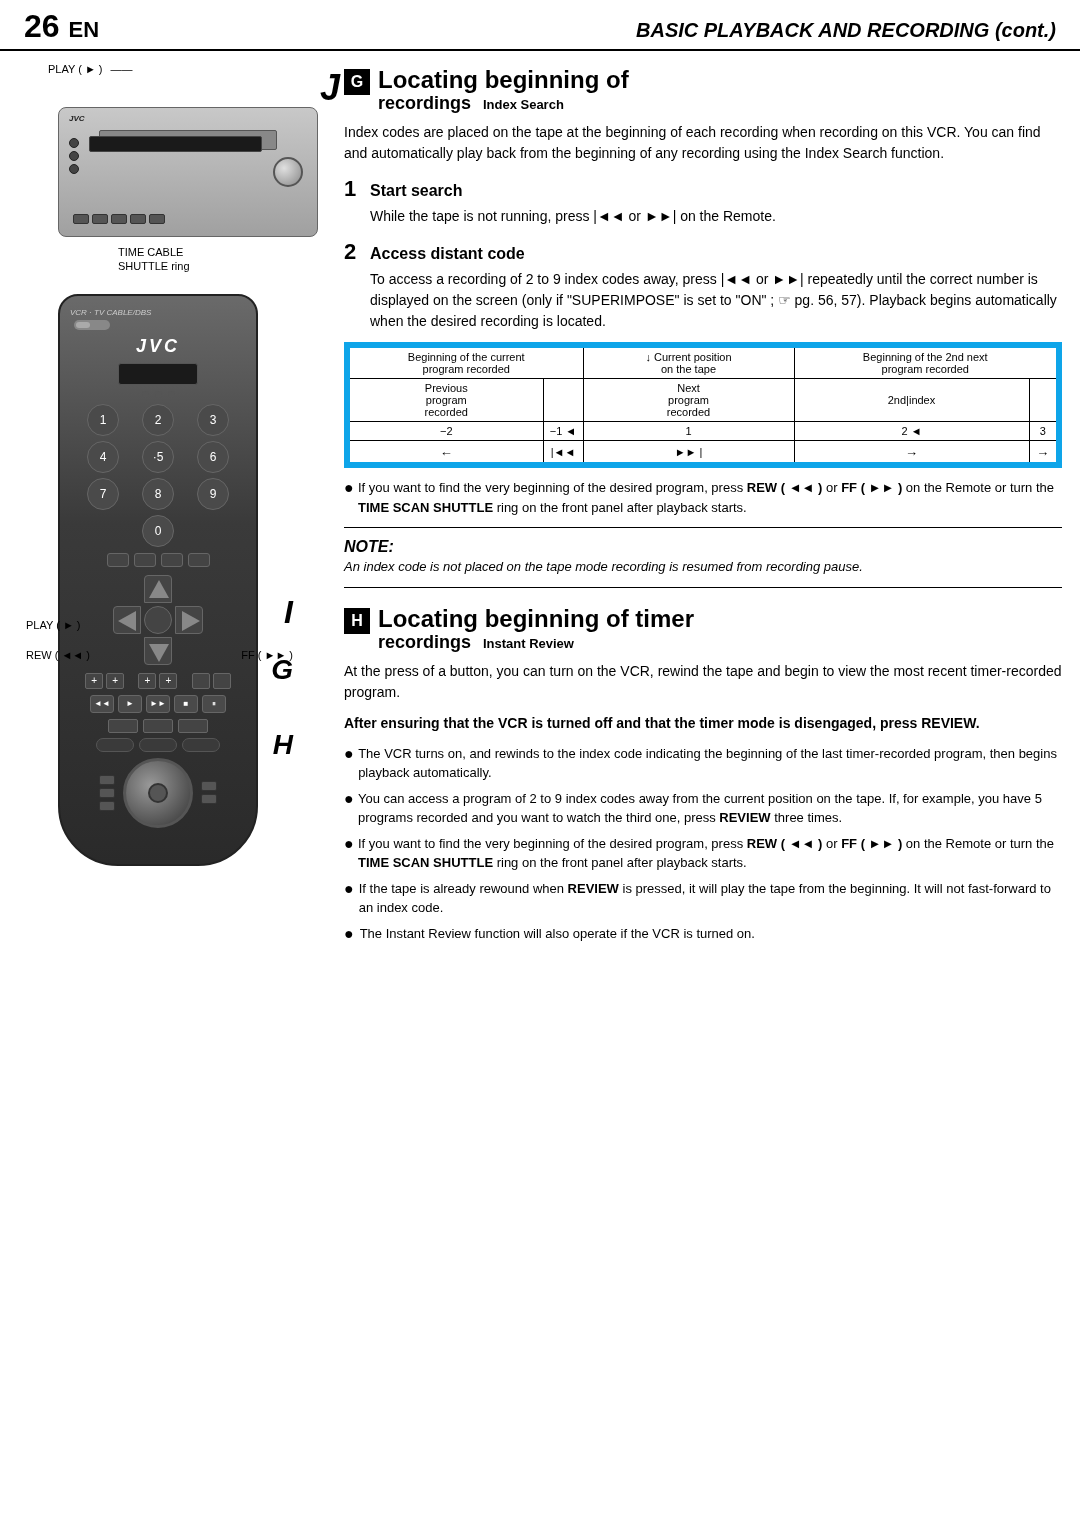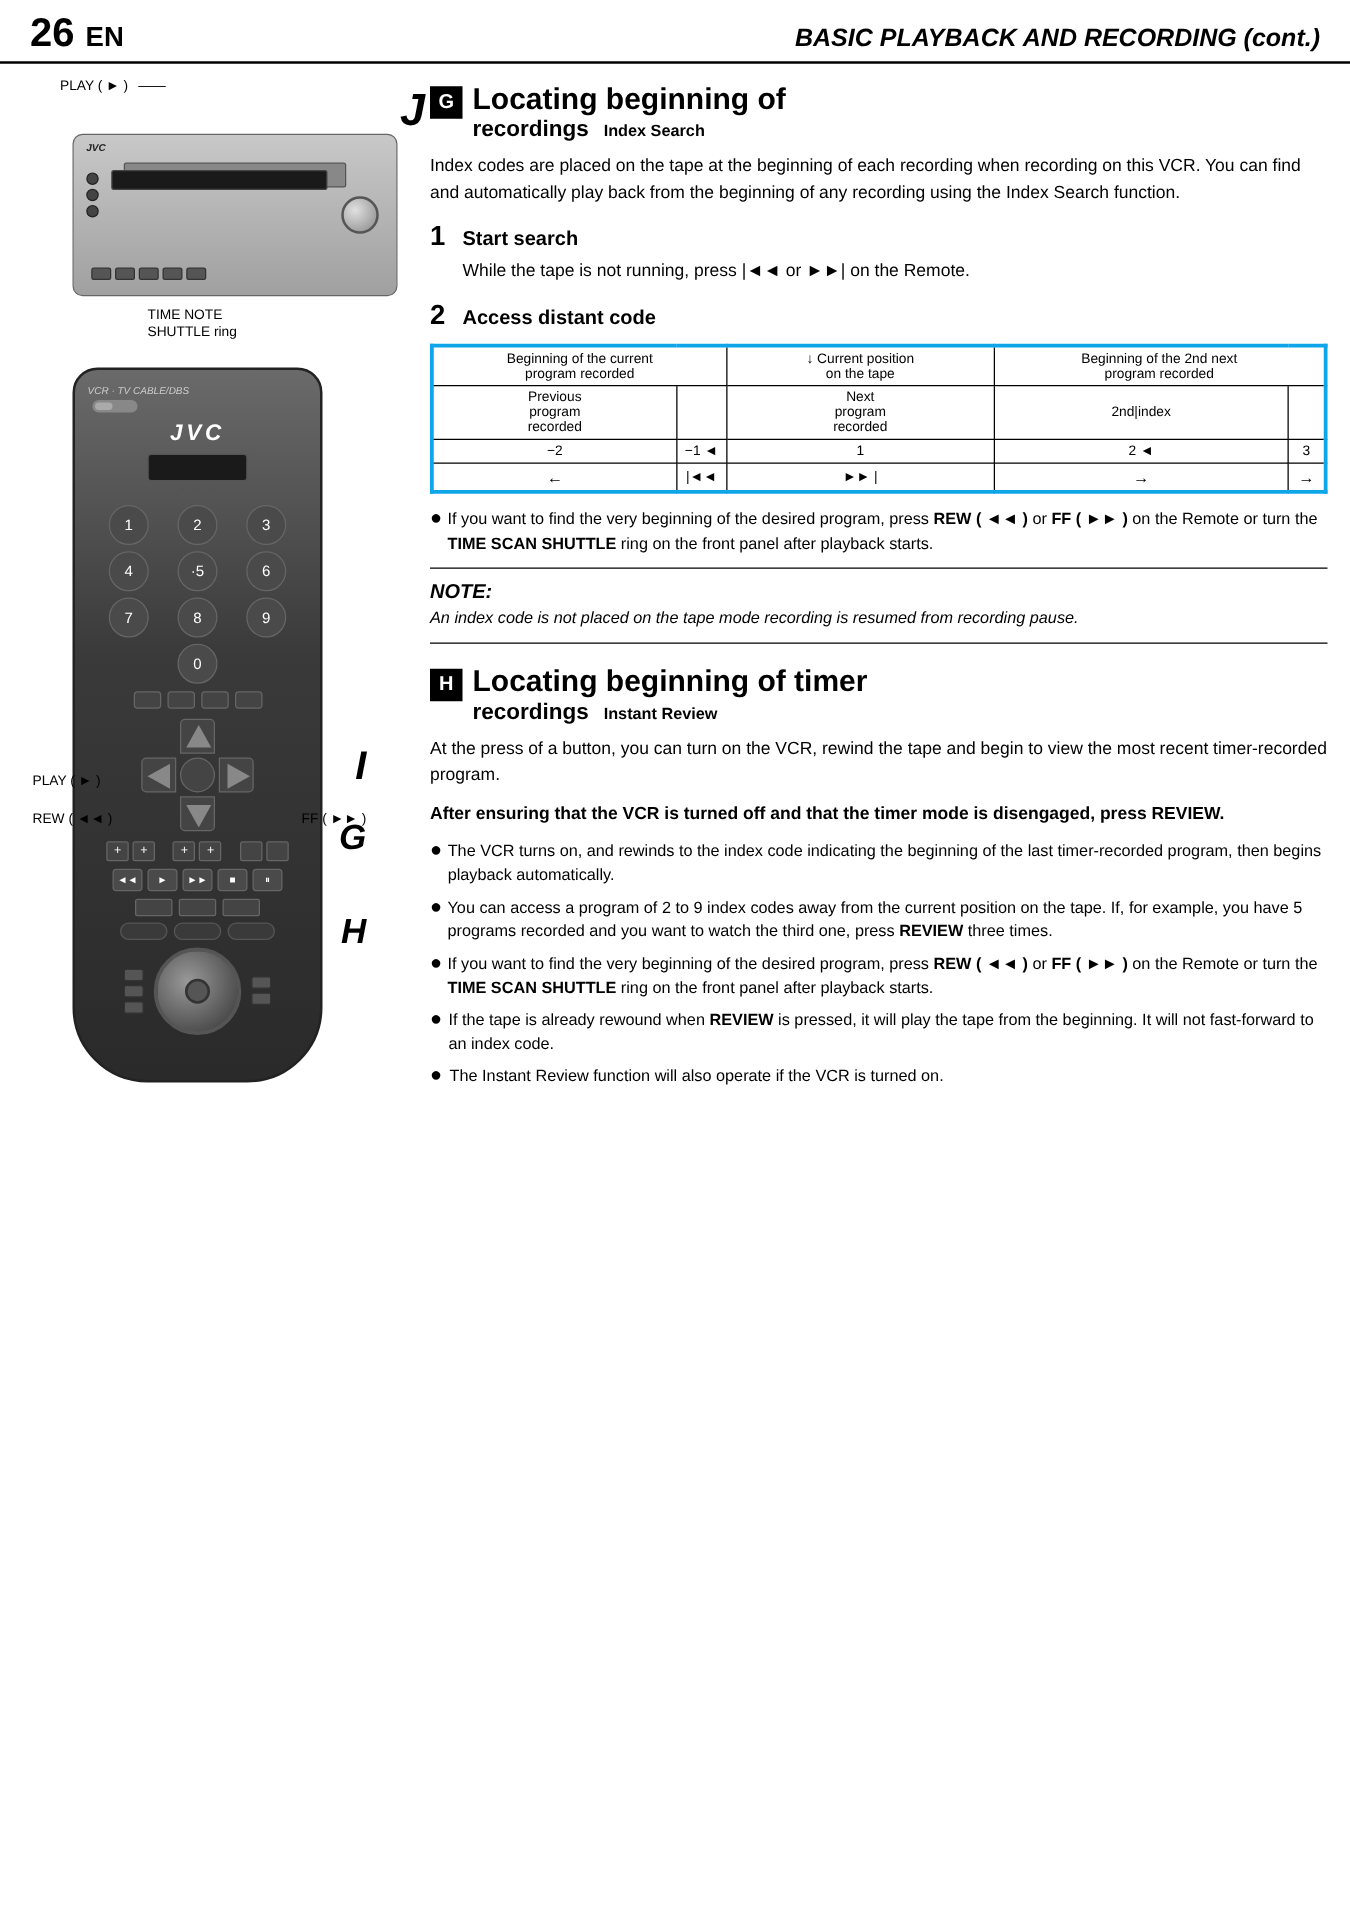--- a/index.html
+++ b/index.html
@@ -263,21 +263,21 @@
       font-weight: bold;
       min-width: 18px;
     }
     .step-title {
       font-size: 16px;
       font-weight: bold;
     }
 
     
     .diagram-table {
-      border: 3px solid #0ea5e9;
+      border: 6px solid #0ea5e9;
       font-size: 11px;
       width: 100%;
       margin: 10px 0;
       border-collapse: collapse;
     }
     .diagram-table td, .diagram-table th {
       border: 1px solid #000;
       padding: 3px 5px;
       text-align: center;
       font-size: 11px;
@@ -379,21 +379,21 @@
             <div style="width:16px;height:10px;background:#555;border:1px solid #333;border-radius:2px;"></div>
             <div style="width:16px;height:10px;background:#555;border:1px solid #333;border-radius:2px;"></div>
           </div>
 
           <div class="vcr-knob"></div>
         </div>
       </div>
 
       
       <div style="margin-left:100px; margin-top:5px; line-height:1.3;">
-        <div style="font-size:11px;">TIME NOTE</div>
+        <div style="font-size:11px;">TIME CABLE</div>
         <div style="font-size:11px;">SHUTTLE ring</div>
       </div>
     </div>
 
     <div class="remote-wrapper">
 
       <div style="position:absolute; left:0; top:0; width:100%; height:100%; pointer-events:none; z-index:10;">
         <span style="position:absolute; left:8px; top:325px; font-size:11px;">PLAY ( ► )</span>
         <span style="position:absolute; left:8px; top:355px; font-size:11px;">REW ( ◄◄ )</span>
         <span style="position:absolute; right:5px; top:355px; font-size:11px;">FF ( ►► )</span>
@@ -535,20 +535,21 @@
     <div class="step-header">
       <span class="step-num">1</span>
       <span class="step-title">Start search</span>
     </div>
     <p class="body-text" style="margin-left:26px;">While the tape is not running, press |◄◄ or ►►| on the Remote.</p>
 
     <div class="step-header">
       <span class="step-num">2</span>
       <span class="step-title">Access distant code</span>
     </div>
+    <p class="body-text" style="margin-left:26px;">To access a recording of 2 to 9 index codes away, press |◄◄ or ►►| repeatedly until the correct number is displayed on the screen (only if "SUPERIMPOSE" is set to "ON" ; ☞ pg. 56, 57). Playback begins automatically when the desired recording is located.</p>
 
     <table class="diagram-table">
       <tbody>
           <tr>
         <td style="border:1px solid #000; font-size:11px; text-align:center;" colspan="2">Beginning of the current <br>program recorded</td>
         <td style="border:1px solid #000; font-size:11px; text-align:center; position:relative;">↓ Current position<br>on the tape</td>
         <td style="border:1px solid #000; font-size:11px; text-align:center;" colspan="2">Beginning of the 2nd next<br>program recorded</td>
       </tr>
       <tr>
         <td style="border:1px solid #000; font-size:11px; text-align:center;">Previous<br>program<br>recorded</td>

